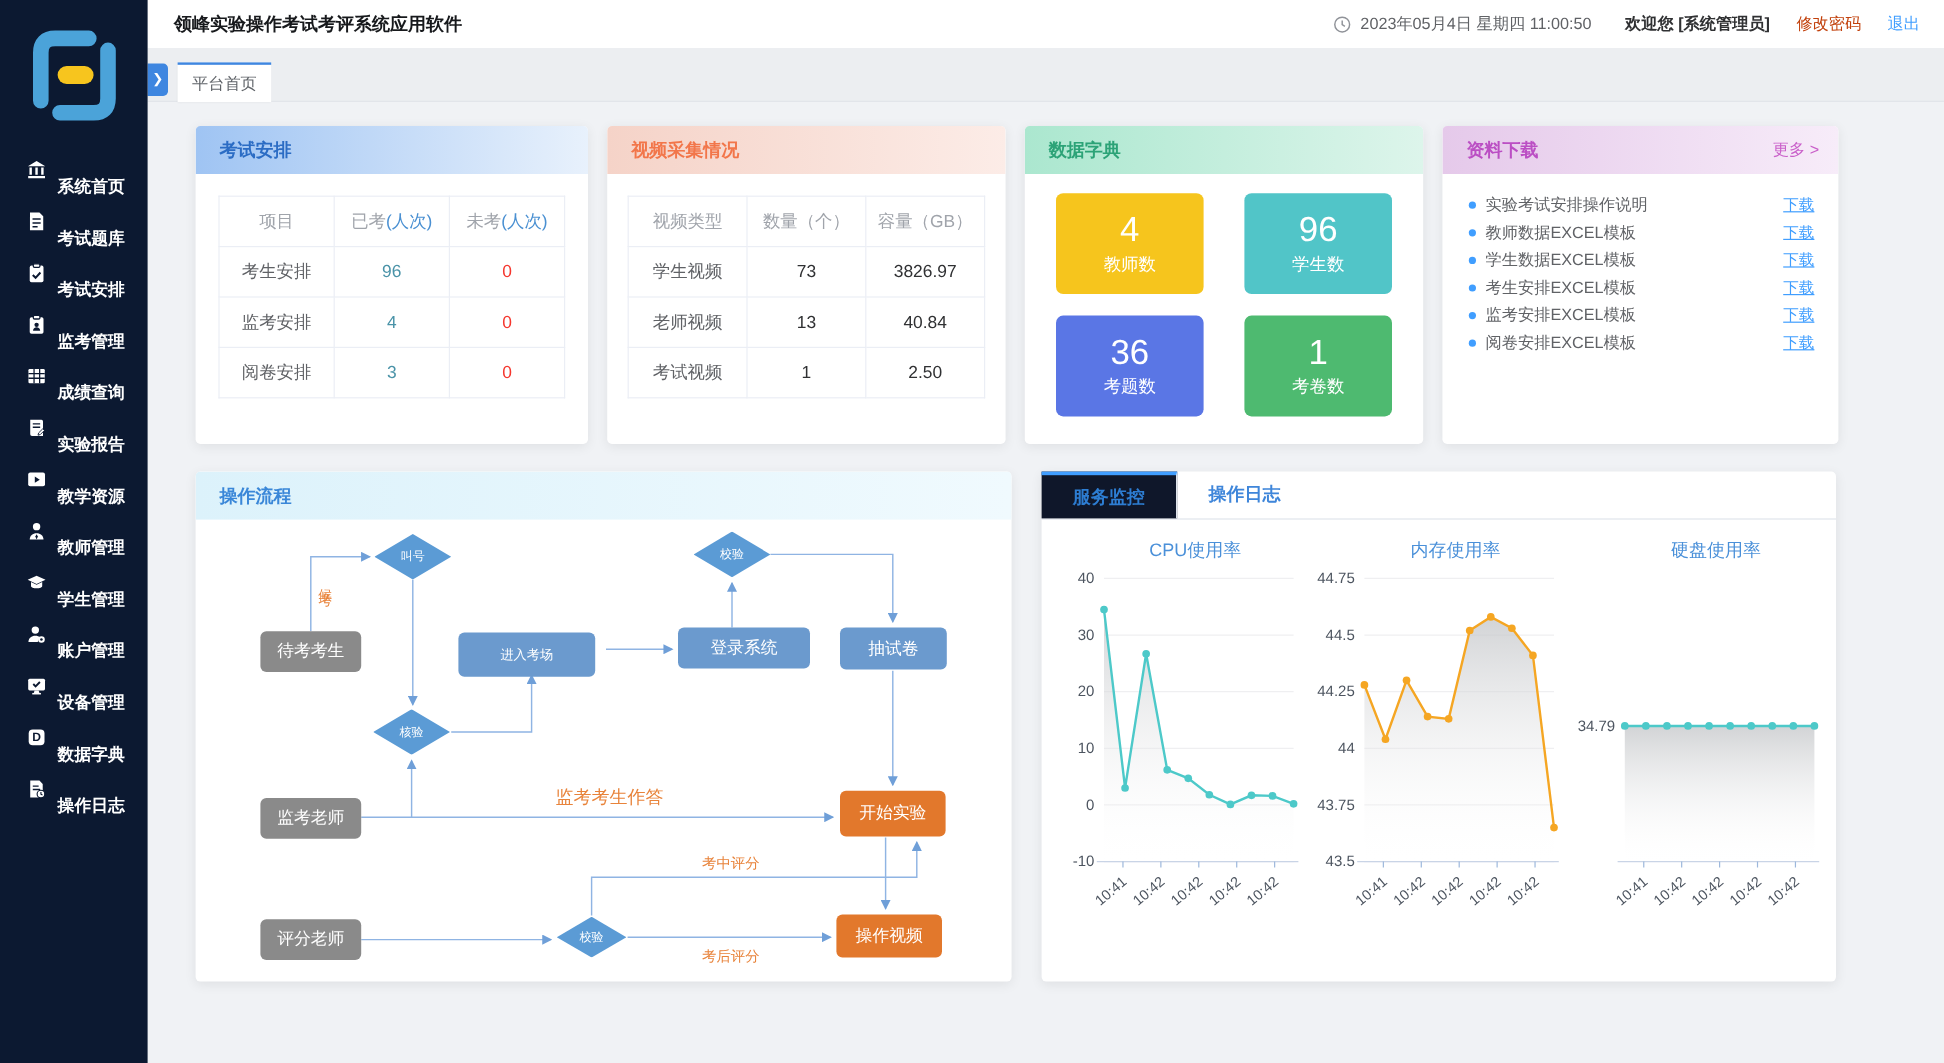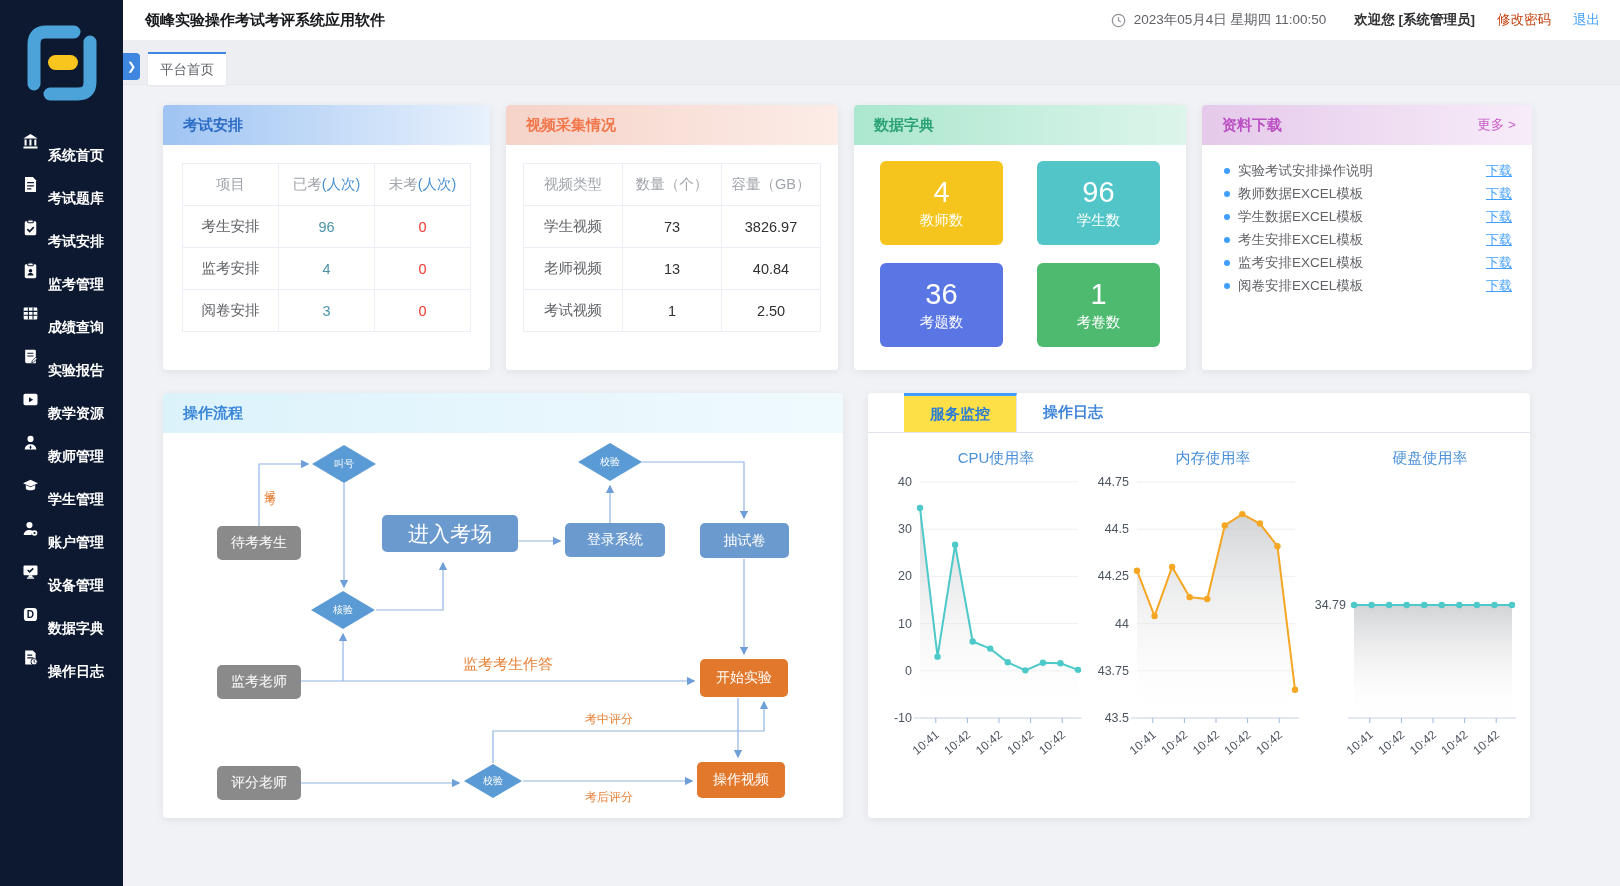--- a/index.html
+++ b/index.html
@@ -88,21 +88,21 @@
   .node-orange { background:#e2782c; }
   .diamond { position:absolute; background:#5b9bd5; clip-path:polygon(50% 0,100% 50%,50% 100%,0 50%);
     color:#fff; font-size:10px; display:flex; align-items:center; justify-content:center; }
   .flabel { position:absolute; color:#e8833a; }
   .flabel.vert { writing-mode:vertical-rl; letter-spacing:4px; font-size:11.5px; }
 
   
   .monitor { width:662px; height:425px; background:#fff; border-radius:4px; box-shadow:0 2px 10px rgba(0,0,0,.07); }
   .mtabs { height:40px; border-bottom:1px solid #dfe4ec; display:flex; }
   .mtab { padding:0 26px; font-size:15px; font-weight:bold; display:flex; align-items:center; cursor:pointer; }
-  .mtab.active { border-top:3px solid #409eff; border-right:1px solid #dfe4ec; color:#2d7dd2; background:#fde047;margin-left:36px; }
+  .mtab.active { border-top:3px solid #409eff; border-right:1px solid #dfe4ec; color:#2d7dd2; background:#0f172a; }
   .mtab.idle { color:#3f86da; }
   .charts { display:flex; justify-content:space-between; padding:6px 10px 0 4px; }
   .chart-block { width:214px; }
   .chart-title { text-align:center; padding-left:34px; color:#4a90d9; font-size:15px; margin:10px 0 0; }
 </style>
 </head>
 <body>
 
 <aside class="sidebar">
   <svg class="logo" viewBox="0 0 100 100">
@@ -380,22 +380,22 @@
             <path d="M138 288 H531"></path>
             <path d="M180 288 V241"></path>
             <path d="M575 305 V364"></path>
             <path d="M138 390 H296"></path>
             <path d="M360 388 H529"></path>
             <path d="M330 370 V338 H601 V309"></path>
           </g>
         </svg>
 
         <div class="fnode node-gray" style="left:54px;  top:133px; width:84px;  height:34px;">待考考生</div>
-        <div class="fnode node-blue" style="left:219px; top:122px; width:136px; height:37px; font-size:21px;">进入考场</div>
-        <div class="fnode node-blue" style="left:402px; top:130px; width:100px;  height:34px;">登录系统</div>
+        <div class="fnode node-blue" style="left:219px; top:134px; width:114px; height:37px; font-size:11px;">进入考场</div>
+        <div class="fnode node-blue" style="left:402px; top:130px; width:110px;  height:34px;">登录系统</div>
         <div class="fnode node-blue" style="left:537px; top:130px; width:89px;  height:35px;">抽试卷</div>
         <div class="fnode node-gray" style="left:54px;  top:272px; width:84px;  height:34px;">监考老师</div>
         <div class="fnode node-orange" style="left:537px; top:266px; width:88px;  height:38px;">开始实验</div>
         <div class="fnode node-gray" style="left:54px;  top:373px; width:84px;  height:34px;">评分老师</div>
         <div class="fnode node-orange" style="left:534px; top:369px; width:88px;  height:36px;">操作视频</div>
 
         <div class="diamond" style="left:149px; top:52px;  width:64px; height:38px;">叫号</div>
         <div class="diamond" style="left:415px; top:50px;  width:64px; height:38px;">校验</div>
         <div class="diamond" style="left:148px; top:198px; width:64px; height:38px;">核验</div>
         <div class="diamond" style="left:301px; top:371px; width:58px; height:34px;">校验</div>

